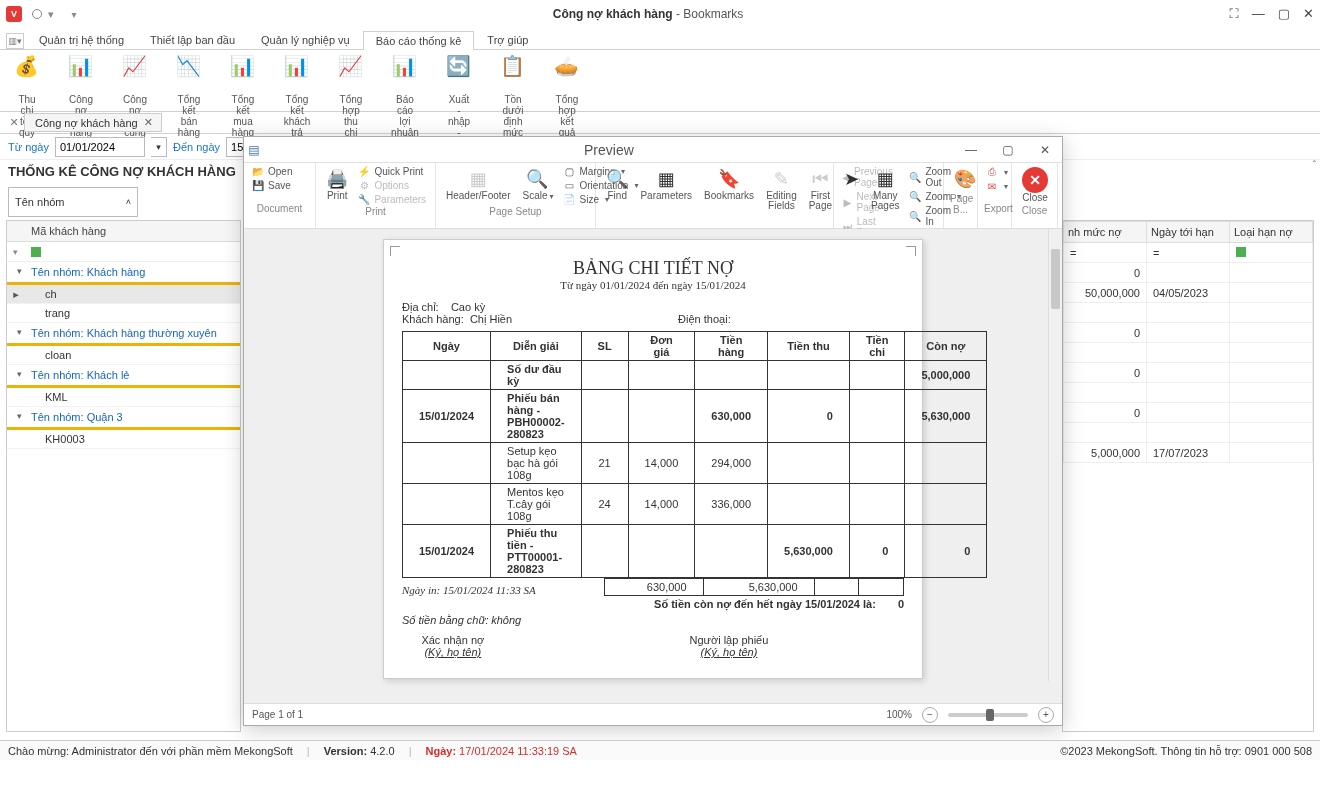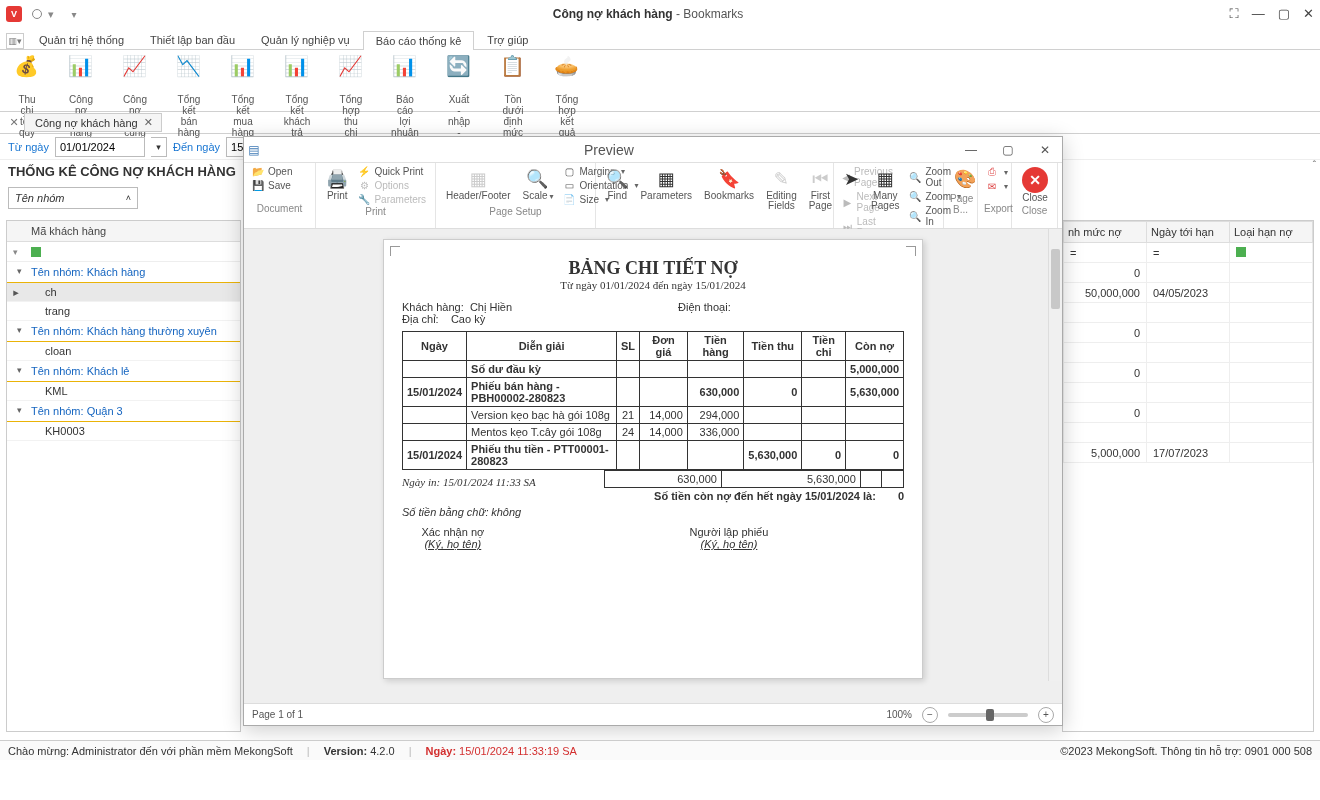--- a/index.html
+++ b/index.html
@@ -34,28 +34,28 @@
 
 .filterrow { height: 26px; display:flex; align-items:center; gap:6px; padding:0 8px; border-bottom:1px solid #eee;}
 .filterrow label { color:#1976d2; font-size:11px;}
 .filterrow input { border:1px solid #bbb; height:20px; padding:0 4px; font-size:11px; width:90px;}
 .filterrow .ddarrow { border:1px solid #bbb; border-left:none; width:16px; height:20px; display:flex; align-items:center; justify-content:center; font-size:9px;}
 
 
 .bigheading { font-weight:bold; font-size:13px; padding:4px 8px;}
 
 
-.groupdd { margin:4px 8px; border:1px solid #bbb; width:130px; height:22px; display:flex; align-items:center; padding:0 6px; justify-content:space-between; font-size:11px;font-style:italic;}
+.groupdd { margin:4px 8px; border:1px solid #bbb; width:130px; height:30px; display:flex; align-items:center; padding:0 6px; justify-content:space-between; font-size:11px;}
 
 
 .leftgrid { position:absolute; left:6px; top:220px; width:235px; bottom:68px; border:1px solid #ccc; overflow:hidden; background:#fff;}
 .leftgrid .colhead { background:#f5f5f5; border-bottom:1px solid #ddd; padding:4px 24px; font-weight:normal; color:#444;}
 .leftgrid .filter-row-cell { height:20px; border-bottom:1px solid #eee; padding-left:24px; display:flex; align-items:center;}
 .leftgrid .filter-row-cell .fic { width:10px; height:10px; background:#4caf50; display:inline-block; position:relative;}
-.leftgrid .group { color:#1565c0; padding:4px 8px 4px 24px; border-bottom:1px solid #eab308; position:relative; font-weight:normal;}
+.leftgrid .group { color:#1565c0; padding:4px 8px 4px 24px; border-bottom:3px solid #eab308; position:relative; font-weight:normal;}
 .leftgrid .group::before { content:"▸"; position:absolute; left:10px; color:#666; font-size:9px;}
 .leftgrid .group.exp::before { content:"▾"; }
 .leftgrid .row { padding:3px 8px 3px 38px; border-bottom:1px solid #f2f2f2; color:#333;}
 .leftgrid .row.sel { background:#e8e8e8;}
 .leftgrid .rowmarker { position:absolute; left:0; width:18px; text-align:center; color:#555;}
 
 
 .rightgrid { position:absolute; left:1062px; right:6px; top:220px; bottom:68px; border:1px solid #ccc; background:#fff; overflow:hidden;}
 .rightgrid table { width:100%; border-collapse:collapse; table-layout:fixed;}
 .rightgrid th { background:#f5f5f5; border:1px solid #ddd; padding:4px; font-weight:normal; text-align:left; font-size:11px;}
@@ -83,25 +83,25 @@
 .pvlist .liic { width:12px; display:inline-block; text-align:center;}
 .pvlist .disabled { color:#bbb;}
 .dropdown-arrow { font-size:8px; margin-left:2px; color:#666;}
 
 
 .pagearea { flex:1; background:#efefef; overflow:auto; position:relative; padding:10px 0;}
 .sheet { width:540px; min-height:440px; margin:0 auto; background:#fff; border:1px solid #ccc; box-shadow:2px 2px 6px rgba(0,0,0,0.15); padding:18px; position:relative;}
 .corner { position:absolute; width:10px; height:10px; border:1px solid #999;}
 .corner.tl { top:6px; left:6px; border-right:none; border-bottom:none;}
 .corner.tr { top:6px; right:6px; border-left:none; border-bottom:none;}
-.sheet h2 { text-align:center; font-family:"Times New Roman",serif; font-size:18px; font-weight:bold;}
+.sheet h2 { text-align:center; font-family:"Times New Roman",serif; font-size:18px; font-weight:normal;}
 .sheet .sub { text-align:center; font-size:11px; font-family:"Times New Roman",serif;}
 .sheet .meta { font-size:11px; margin-top:10px; font-family:"Times New Roman",serif;}
 .sheet table.rep { width:100%; border-collapse:collapse; margin-top:6px; font-family:"Times New Roman",serif; font-size:11px;}
-.sheet table.rep th, .sheet table.rep td { border:1px solid #333; padding:2px 4px;}
+.sheet table.rep th, .sheet table.rep td { border:1px solid #333; padding:2px 16px;}
 .sheet table.rep th { font-weight:bold; text-align:center;}
 .sheet table.rep td.num { text-align:right;}
 .sheet table.rep td.c { text-align:center;}
 .sheet .printts { font-style:italic; font-size:11px; margin-top:6px; font-family:"Times New Roman",serif;}
 .sheet .sigrow { display:flex; justify-content:space-between; margin-top:8px; font-family:"Times New Roman",serif; font-size:11px; text-align:center;}
 .sheet .sigrow div { width:45%;}
 .sheet .sigrow .it { font-style:italic;text-decoration:underline;}
 
 
 .pstatus { height:22px; border-top:1px solid #ddd; display:flex; align-items:center; padding:0 8px; font-size:10px; color:#555; gap:10px;}
@@ -497,25 +497,25 @@
     </div>
   </div>
 
   <div class="pagearea">
     <div class="sheet">
       <div class="corner tl"></div>
         <div class="corner tr"></div>
       <h2>BẢNG CHI TIẾT NỢ</h2>
       <div class="sub">Từ ngày 01/01/2024 đến ngày 15/01/2024</div>
       <div class="meta">
+        <div><span>Địa chỉ:</span>&nbsp;&nbsp;&nbsp;&nbsp;<span>Cao kỳ</span></div>
         <div style="display:flex">
           <div style="width:55%"><span>Khách hàng:</span>&nbsp;&nbsp;<span>Chị Hiền</span></div>
           <div><span>Điện thoại:</span></div>
         </div>
-        <div><span>Địa chỉ:</span>&nbsp;&nbsp;&nbsp;&nbsp;<span>Cao kỳ</span></div>
       </div>
       <table class="rep">
         <thead>
             <tr id="rephead">
               <th>Ngày</th>
               <th>Diễn giải</th>
               <th>SL</th>
               <th>Đơn giá</th>
               <th>Tiền hàng</th>
               <th>Tiền thu</th>
@@ -539,21 +539,21 @@
               <td><b>Phiếu bán hàng - PBH00002-280823</b></td>
               <td class="c"></td>
               <td class="num"></td>
               <td class="num"><b>630,000</b></td>
               <td class="num"><b>0</b></td>
               <td class="num"><b></b></td>
               <td class="num"><b>5,630,000</b></td>
             </tr>
             <tr>
               <td class="c"><span></span></td>
-              <td><span>Version kẹo bạc hà gói 108g</span></td>
+              <td><span>Setup kẹo bạc hà gói 108g</span></td>
               <td class="c">21</td>
               <td class="num">14,000</td>
               <td class="num"><span>294,000</span></td>
               <td class="num"><span></span></td>
               <td class="num"><span></span></td>
               <td class="num"><span></span></td>
             </tr>
             <tr>
               <td class="c"><span></span></td>
               <td><span>Mentos kẹo T.cây gói 108g</span></td>
@@ -621,15 +621,15 @@
       </div>
     <span class="zoombtn">+</span>
   </div>
 </div>
 
 <div class="appstatus">
   <span>Chào mừng: Administrator đến với phần mềm MekongSoft</span>
   <span class="sep">|</span>
   <span><b>Version:</b> <span>4.2.0</span></span>
   <span class="sep">|</span>
-  <span class="red"><b>Ngày:</b> <span>15/01/2024 11:33:19 SA</span></span>
+  <span class="red"><b>Ngày:</b> <span>17/01/2024 11:33:19 SA</span></span>
   <span class="right">©2023 MekongSoft. Thông tin hỗ trợ: 0901 000 508</span>
 </div>
 
 </body></html>

